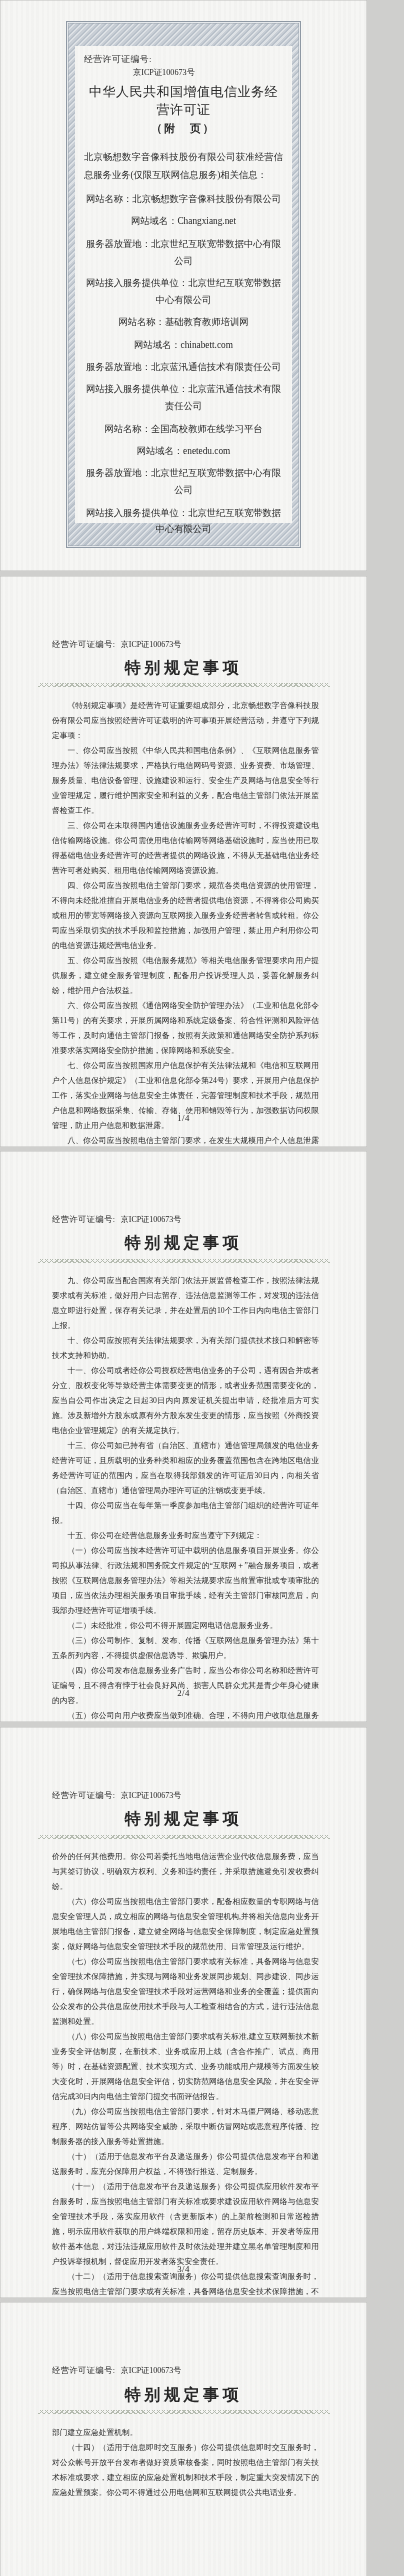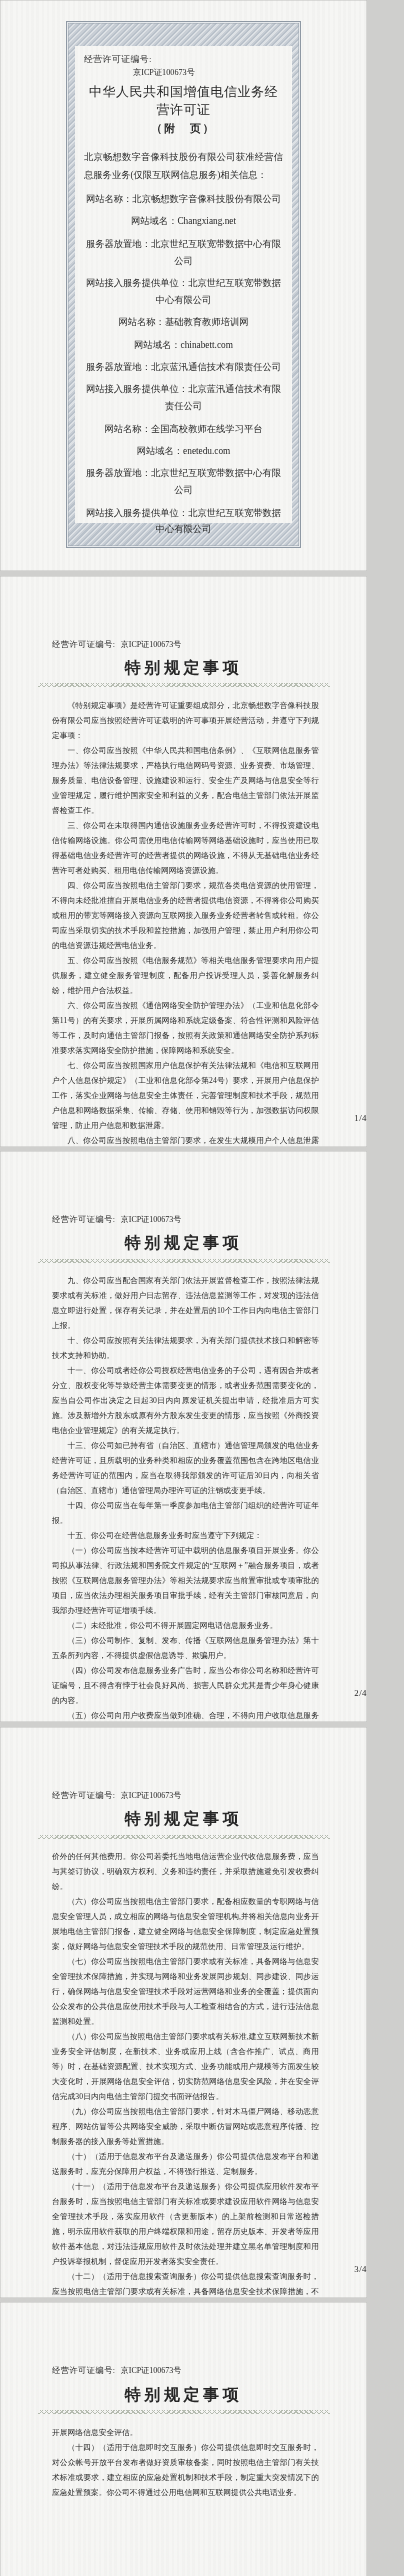--- a/index.html
+++ b/index.html
@@ -71,21 +71,21 @@
       repeating-linear-gradient(-45deg,#abb3a6 0 1px,transparent 1px 3.6px);
   }
   .prov-body{margin:10.3px 48px 0 52px;}
   .para{
     margin:0; font-size:7.7px; line-height:15px;
     text-align:justify; text-indent:2em; letter-spacing:0.1px;
   }
   .para.cont{text-indent:0;}
   .page-no{
     position:absolute; bottom:24px; left:0; width:100%;
-    text-align:right; font-size:8.8px; letter-spacing:0.5px;
+    text-align:center; font-size:8.8px; letter-spacing:0.5px;
   }
 </style>
 </head>
 <body>
 
 <div class="doc">
 
   <section class="page">
     <div class="cert-frame">
       <div class="cert-inner">
@@ -186,20 +186,20 @@
 
   <section class="page">
     <div class="prov-head">
       <span class="lbl">经营许可证编号:</span>
       <span class="val">京ICP证100673号</span>
     </div>
     <h2 class="prov-title">特别规定事项</h2>
     <div class="zigzag"></div>
     <div class="prov-body">
 
-    <p class="para cont">开展网络信息安全评估。</p>
+    <p class="para cont">部门建立应急处置机制。</p>
         <p class="para">（十四）（适用于信息即时交互服务）你公司提供信息即时交互服务时，对公众帐号开放平台发布者做好资质审核备案，同时按照电信主管部门有关技术标准或要求，建立相应的应急处置机制和技术手段，制定重大突发情况下的应急处置预案。你公司不得通过公用电信网和互联网提供公共电话业务。</p>
       </div>
 
   </section>
 
 </div>
 
 
 </body></html>

